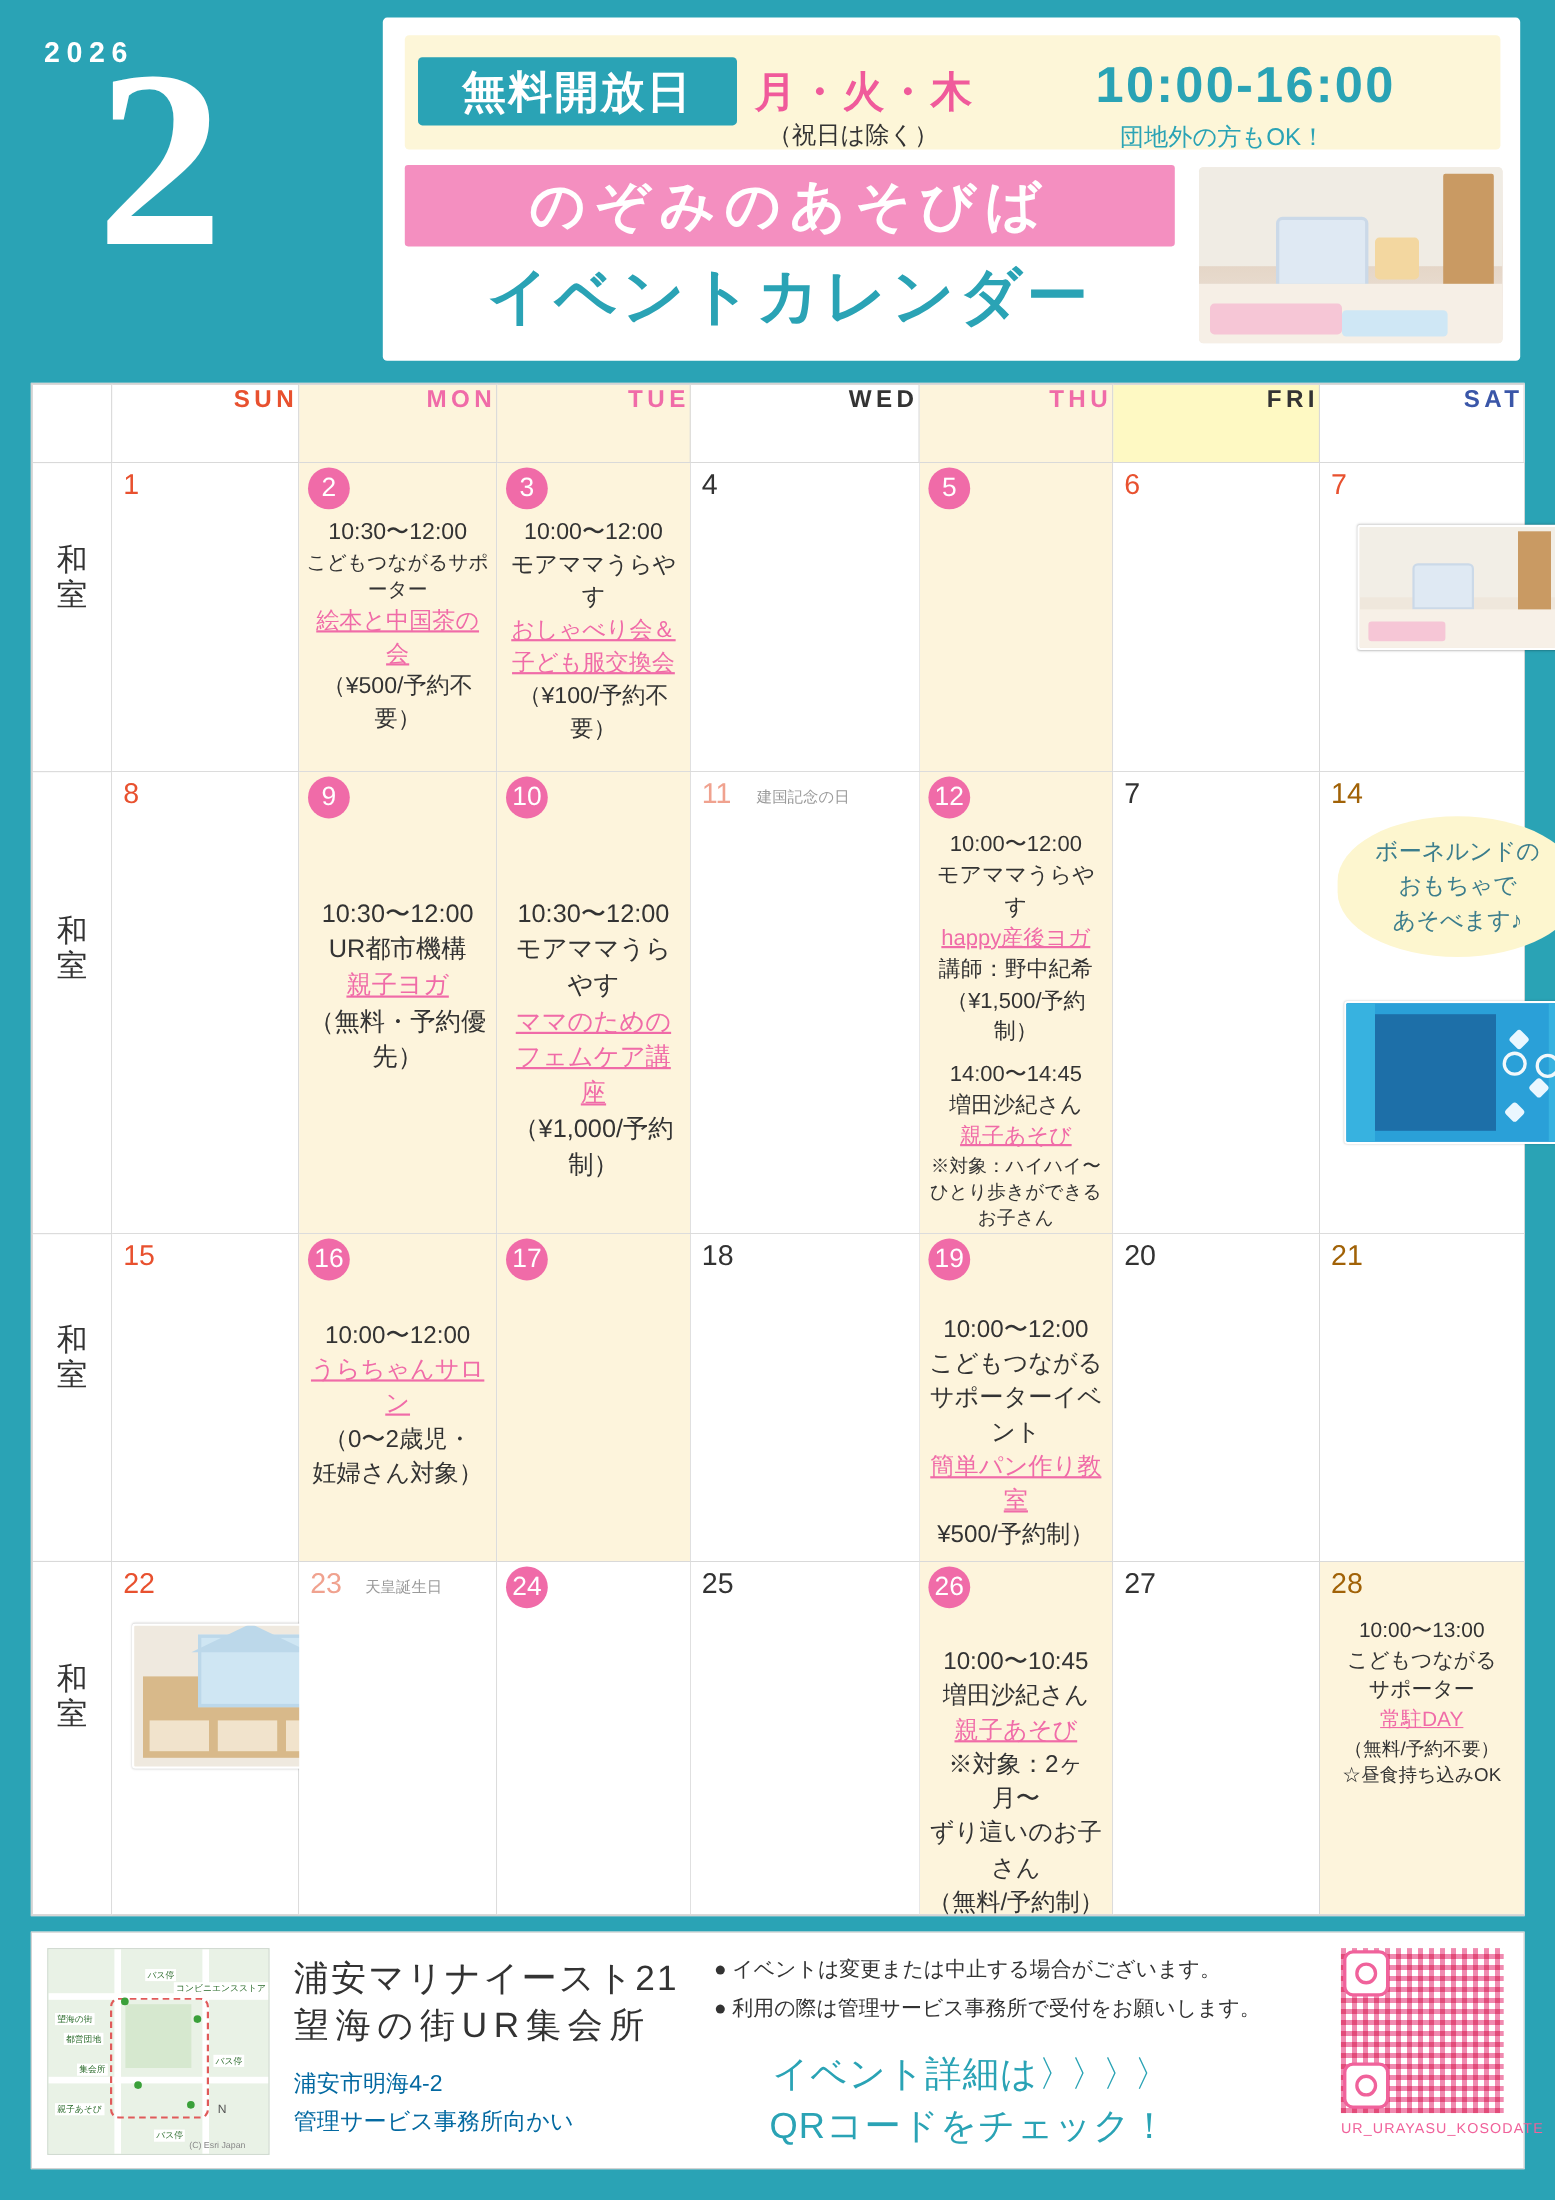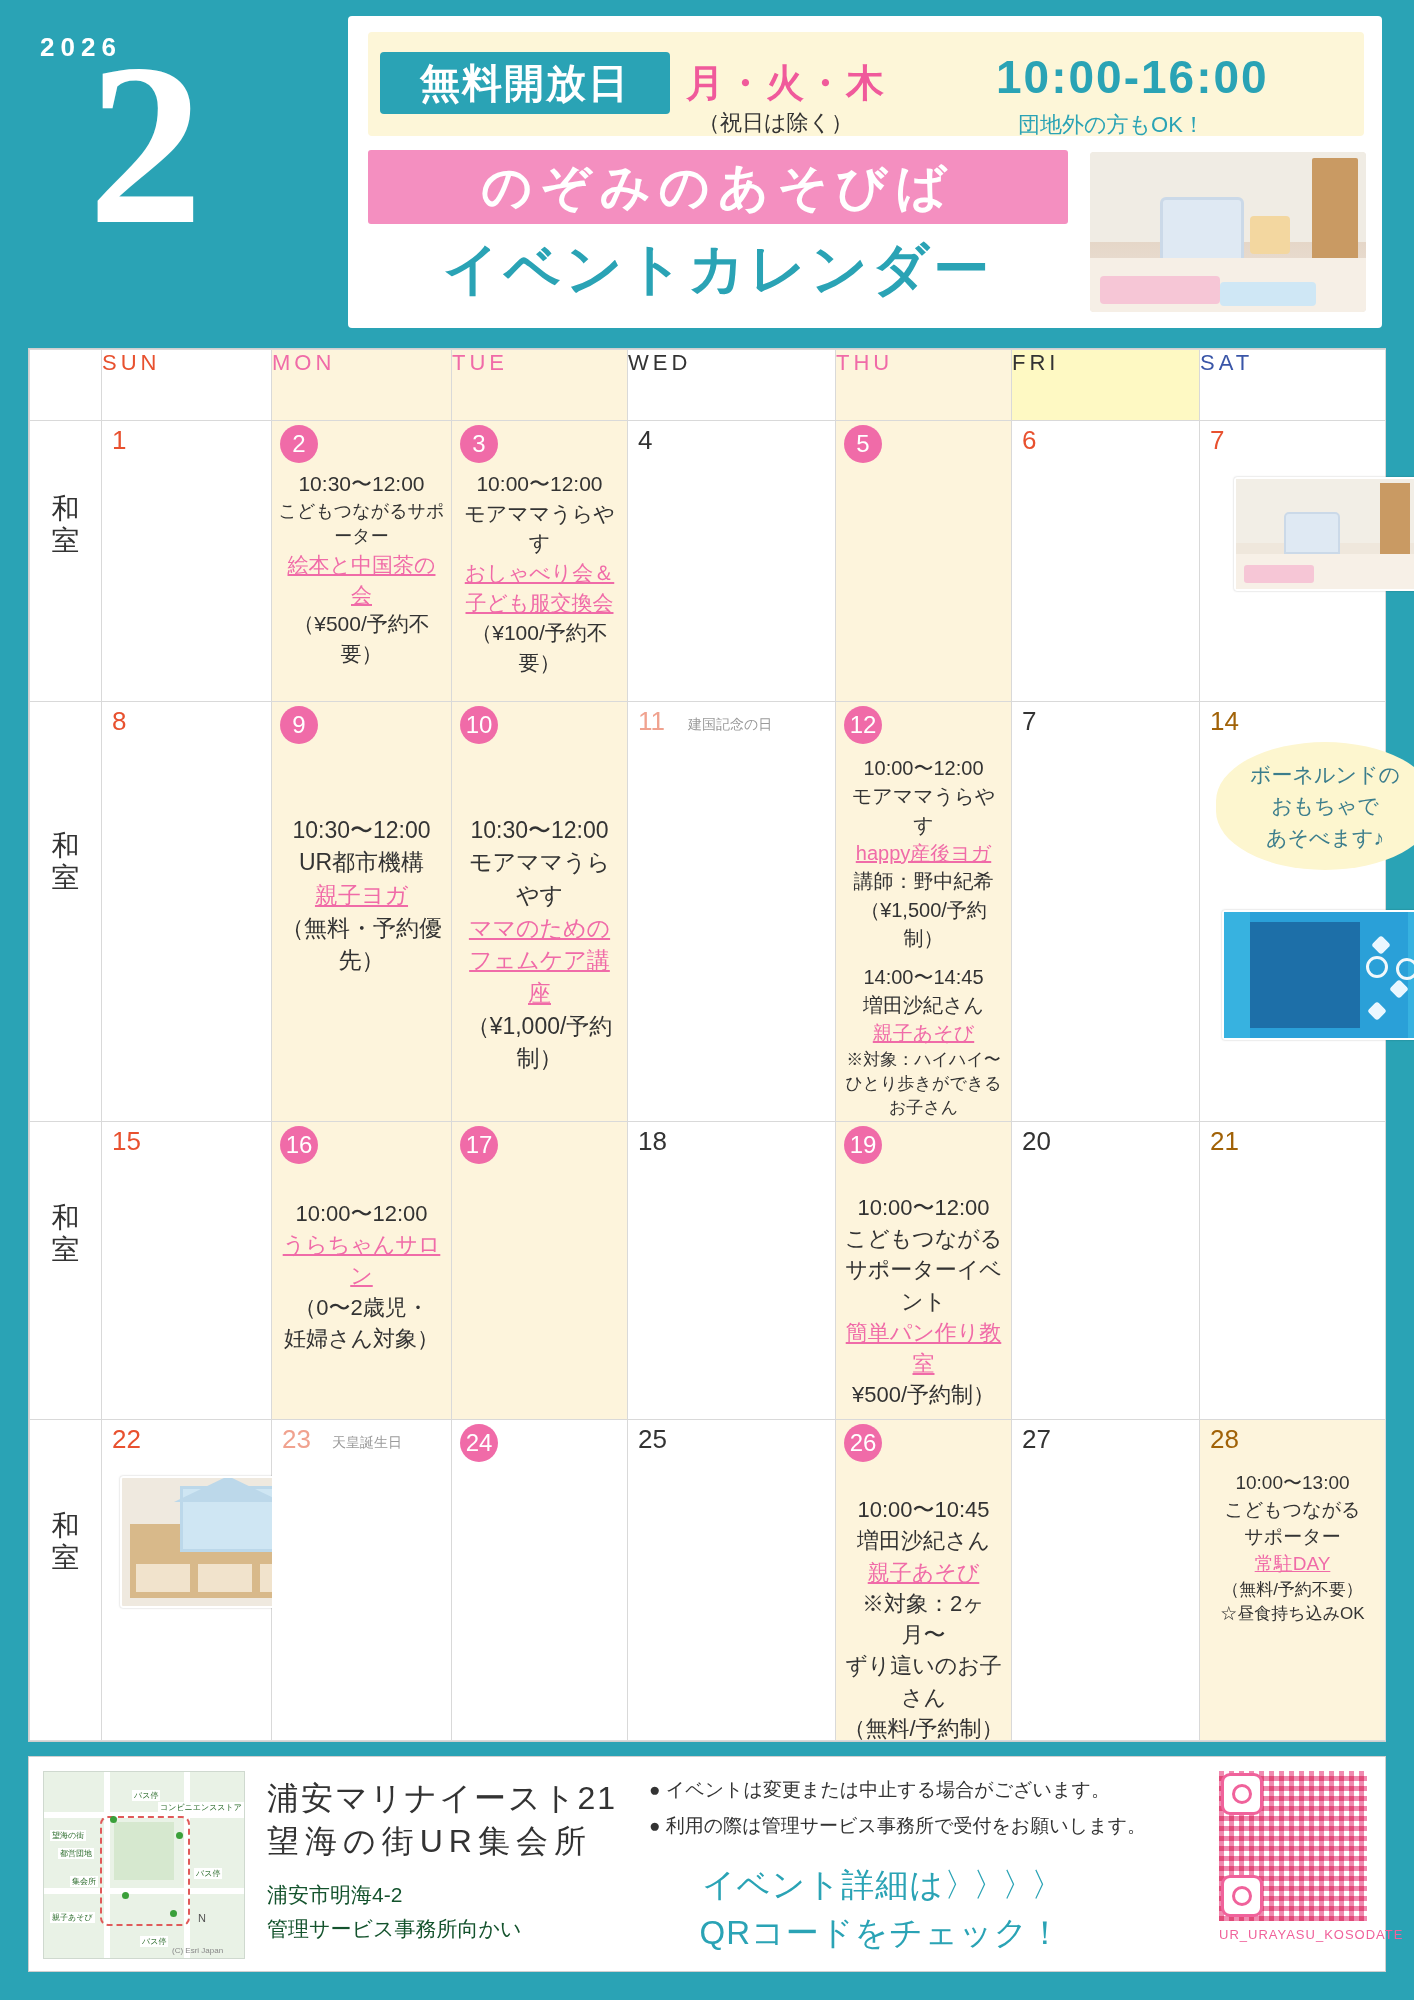--- a/index.html
+++ b/index.html
@@ -76,21 +76,21 @@
   .hp-mat2{position:absolute;left:10px;bottom:8px;width:120px;height:28px;background:#f6c6d6;border-radius:4px;}
   .hp-mat3{position:absolute;left:130px;bottom:6px;width:96px;height:24px;background:#cfe7f5;border-radius:4px;}
 
   
   .cal{
     position:absolute;left:28px;top:348px;width:1358px;height:1394px;
     background:#ffffff;border:1px solid #cfcfcf;box-sizing:border-box;
   }
   table.grid{border-collapse:collapse;width:100%;height:100%;table-layout:fixed;}
   table.grid td,table.grid th{border:1px solid #d9d9d9;vertical-align:top;padding:0;}
-  .colhead{height:56px;text-align:left;font-size:22px;letter-spacing:4px;font-weight:normal;}
+  .colhead{height:56px;text-align:right;font-size:22px;letter-spacing:4px;font-weight:bold;}
   .ch-sun{color:#e8512f;background:#ffffff;}
   .ch-mon,.ch-tue,.ch-thu{background:#fdf4dc;}
   .ch-mon,.ch-tue{color:#f06ba8;}
   .ch-thu{color:#f06ba8;}
   .ch-wed{color:#333;background:#ffffff;}
   .ch-fri{color:#333;background:#fef9c3;}
   .ch-sat{color:#3a56a8;background:#ffffff;}
 
   .rowlabel{
     width:72px;text-align:center;font-size:28px;color:#333;
@@ -171,21 +171,21 @@
   .map .rd{position:absolute;background:#ffffff;}
   .map .grn{position:absolute;background:#cfe6c8;}
   .map .red{position:absolute;border:2px dashed #e05a5a;border-radius:8px;}
   .map .lbl{position:absolute;font-size:8px;color:#2a6b2a;background:#ffffff;padding:0 2px;white-space:nowrap;}
   .map .pin{position:absolute;width:7px;height:7px;background:#3aa03a;border-radius:50%;}
   .addr{
     position:absolute;left:238px;top:20px;width:360px;
   }
   .addr .l1{font-size:32px;color:#333;letter-spacing:2px;line-height:1.35;}
   .addr .l2{font-size:32px;color:#333;letter-spacing:6px;line-height:1.35;}
-  .addr .l3{font-size:21px;color:#14532d;margin-top:16px;line-height:1.5;}
+  .addr .l3{font-size:21px;color:#0369a1;margin-top:16px;line-height:1.5;}
   .notes{position:absolute;left:620px;top:20px;width:520px;}
   .notes div{font-size:19px;color:#333;margin-bottom:10px;}
   .qrmsg{
     position:absolute;left:592px;top:104px;width:520px;text-align:center;
     font-size:33px;color:#2aa3b5;line-height:1.45;letter-spacing:1px;
   }
   .arrows{color:#2aa3b5;letter-spacing:-4px;}
   .qrbox{position:absolute;right:18px;top:14px;width:148px;height:186px;}
   .qrimg{
     position:absolute;left:0;top:0;width:148px;height:150px;

